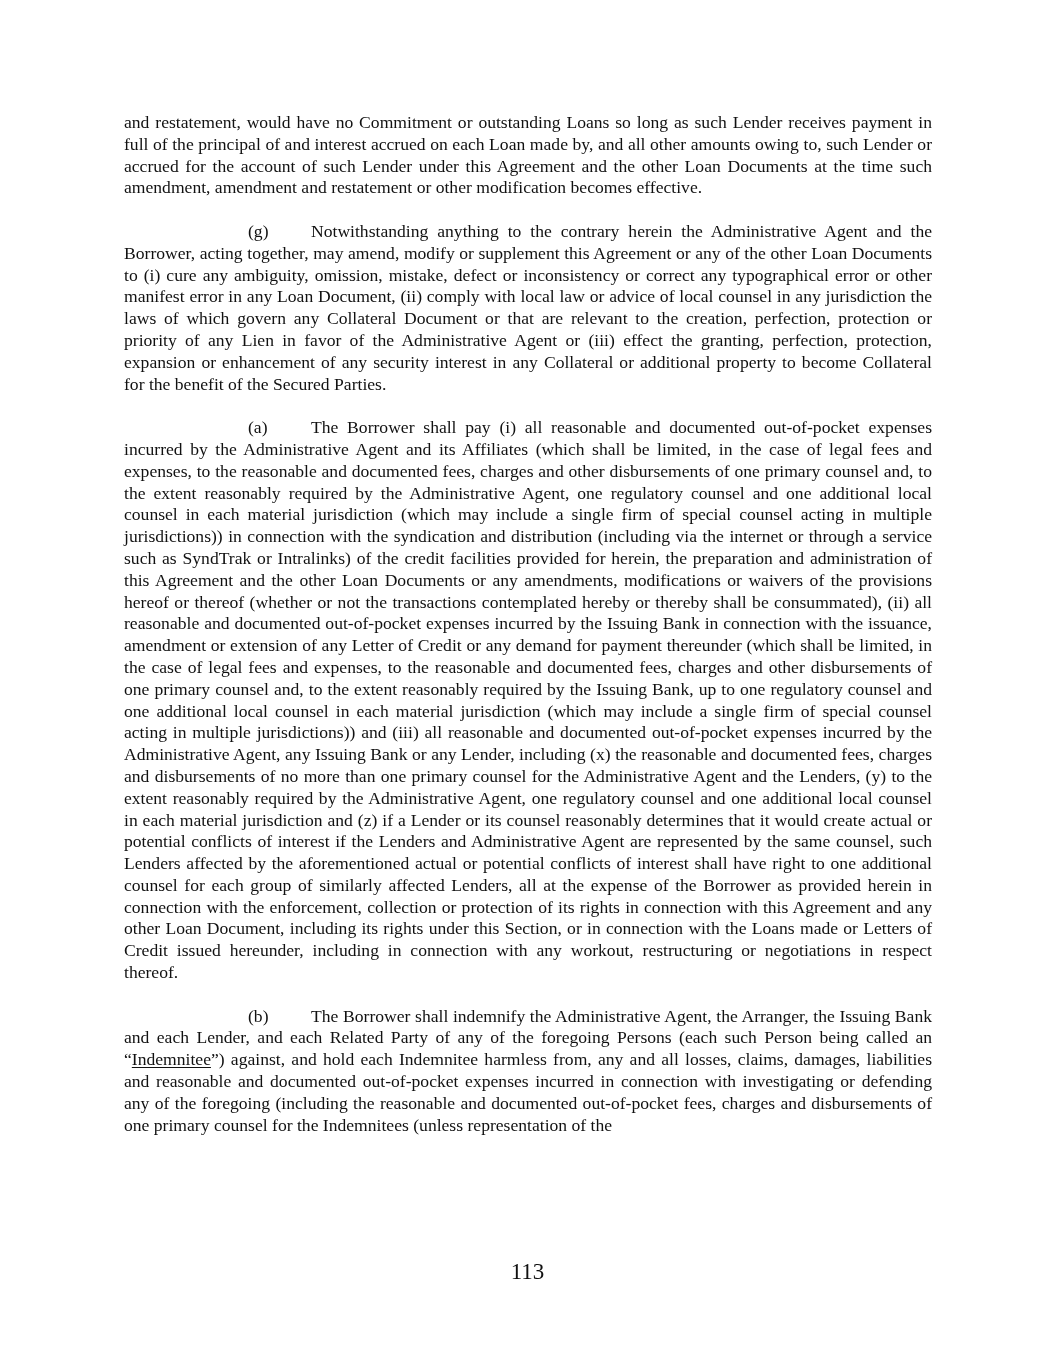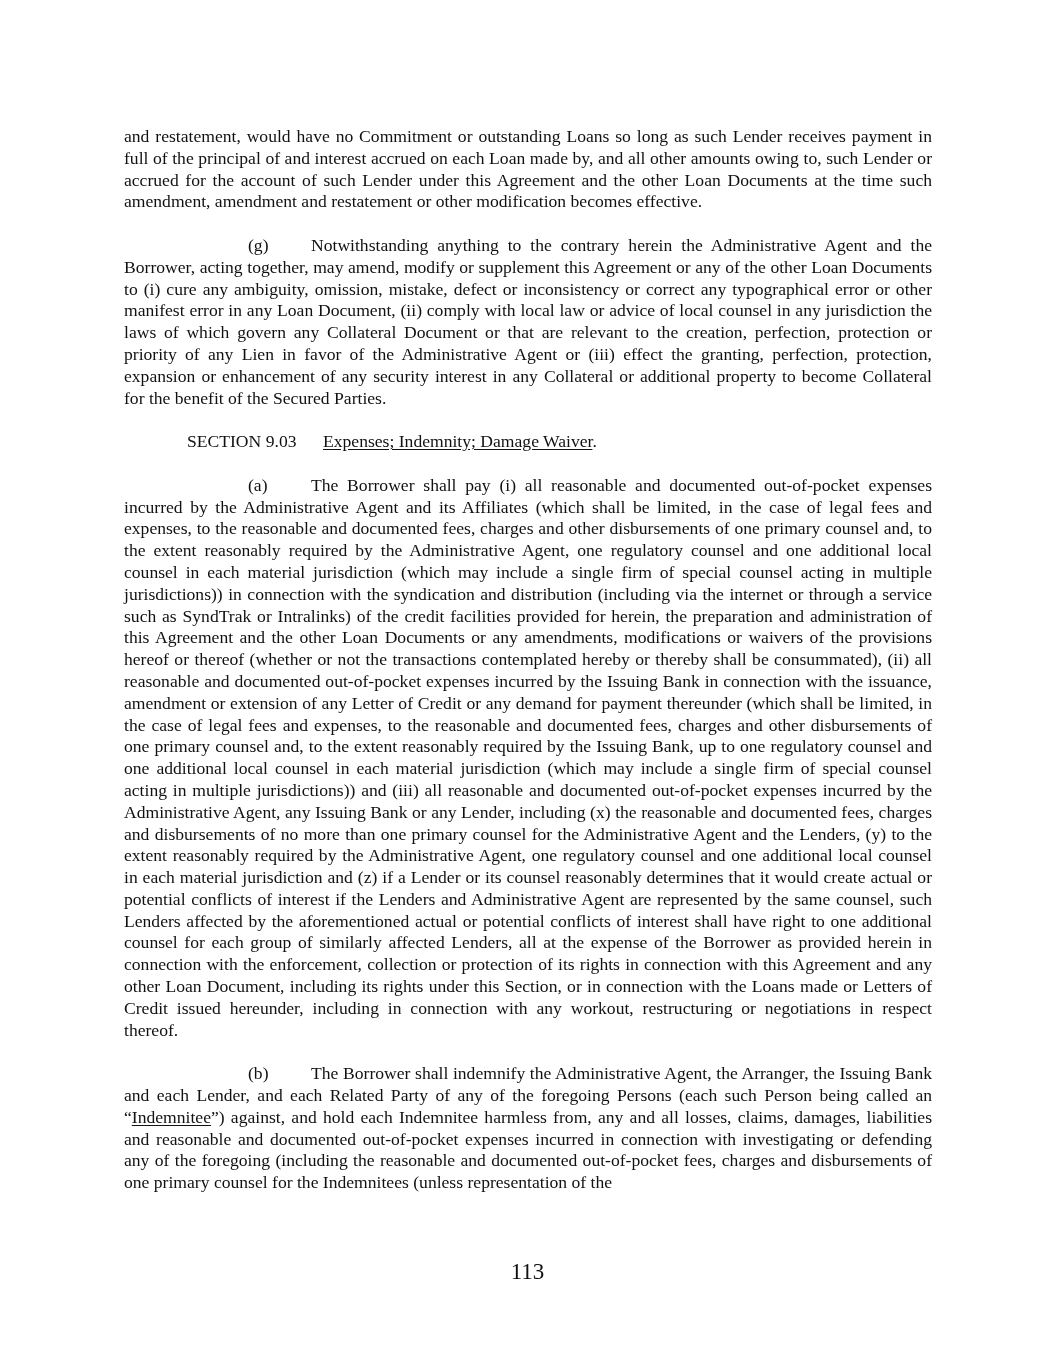--- a/index.html
+++ b/index.html
@@ -11,21 +11,21 @@
       width: 1055px;
       height: 1365px;
       position: relative;
       overflow: hidden;
       font-family: "Liberation Serif", "DejaVu Serif", serif;
       color: #111111;
     }
     .page {
       position: absolute;
       left: 124px;
-      top: 126px;
+      top: 112px;
       width: 808px;
       font-size: 17.6px;
       line-height: 21.8px;
     }
     p {
       margin: 0;
       text-align: justify;
       text-align-last: left;
     }
     .para { margin-bottom: 21.8px; }
@@ -56,21 +56,20 @@
   </style>
 </head>
 <body>
 
 <div class="page">
 
   <p class="para">and restatement, would have no Commitment or outstanding Loans so long as such Lender receives payment in full of the principal of and interest accrued on each Loan made by, and all other amounts owing to, such Lender or accrued for the account of such Lender under this Agreement and the other Loan Documents at the time such amendment, amendment and restatement or other modification becomes effective.</p>
 
   <p class="para"><span class="indent-marker">(g)</span><span>Notwithstanding anything to the contrary herein the Administrative Agent and the Borrower, acting together, may amend, modify or supplement this Agreement or any of the other Loan Documents to (i) cure any ambiguity, omission, mistake, defect or inconsistency or correct any typographical error or other manifest error in any Loan Document, (ii) comply with local law or advice of local counsel in any jurisdiction the laws of which govern any Collateral Document or that are relevant to the creation, perfection, protection or priority of any Lien in favor of the Administrative Agent or (iii) effect the granting, perfection, protection, expansion or enhancement of any security interest in any Collateral or additional property to become Collateral for the benefit of the Secured Parties.</span></p>
 
-  <p class="section-heading"><span class="section-num">SECTION 9.03</span><span class="u">Expenses; Indemnity; Damage Waiver</span><span>.</span></p>
 
   <p class="para"><span class="indent-marker">(a)</span><span>The Borrower shall pay (i) all reasonable and documented out-of-pocket expenses incurred by the Administrative Agent and its Affiliates (which shall be limited, in the case of legal fees and expenses, to the reasonable and documented fees, charges and other disbursements of one primary counsel and, to the extent reasonably required by the Administrative Agent, one regulatory counsel and one additional local counsel in each material jurisdiction (which may include a single firm of special counsel acting in multiple jurisdictions)) in connection with the syndication and distribution (including via the internet or through a service such as SyndTrak or Intralinks) of the credit facilities provided for herein, the preparation and administration of this Agreement and the other Loan Documents or any amendments, modifications or waivers of the provisions hereof or thereof (whether or not the transactions contemplated hereby or thereby shall be consummated), (ii) all reasonable and documented out-of-pocket expenses incurred by the Issuing Bank in connection with the issuance, amendment or extension of any Letter of Credit or any demand for payment thereunder (which shall be limited, in the case of legal fees and expenses, to the reasonable and documented fees, charges and other disbursements of one primary counsel and, to the extent reasonably required by the Issuing Bank, up to one regulatory counsel and one additional local counsel in each material jurisdiction (which may include a single firm of special counsel acting in multiple jurisdictions)) and (iii) all reasonable and documented out-of-pocket expenses incurred by the Administrative Agent, any Issuing Bank or any Lender, including (x) the reasonable and documented fees, charges and disbursements of no more than one primary counsel for the Administrative Agent and the Lenders, (y) to the extent reasonably required by the Administrative Agent, one regulatory counsel and one additional local counsel in each material jurisdiction and (z) if a Lender or its counsel reasonably determines that it would create actual or potential conflicts of interest if the Lenders and Administrative Agent are represented by the same counsel, such Lenders affected by the aforementioned actual or potential conflicts of interest shall have right to one additional counsel for each group of similarly affected Lenders, all at the expense of the Borrower as provided herein in connection with the enforcement, collection or protection of its rights in connection with this Agreement and any other Loan Document, including its rights under this Section, or in connection with the Loans made or Letters of Credit issued hereunder, including in connection with any workout, restructuring or negotiations in respect thereof.</span></p>
 
   <p><span class="indent-marker">(b)</span><span>The Borrower shall indemnify the Administrative Agent, the Arranger, the Issuing Bank and each Lender, and each Related Party of any of the foregoing Persons (each such Person being called an “</span><span class="u">Indemnitee</span><span>”) against, and hold each Indemnitee harmless from, any and all losses, claims, damages, liabilities and reasonable and documented out-of-pocket expenses incurred in connection with investigating or defending any of the foregoing (including the reasonable and documented out-of-pocket fees, charges and disbursements of one primary counsel for the Indemnitees (unless representation of the</span></p>
 
 </div>
 
 <div class="page-number">113</div>
 
 </body></html>

